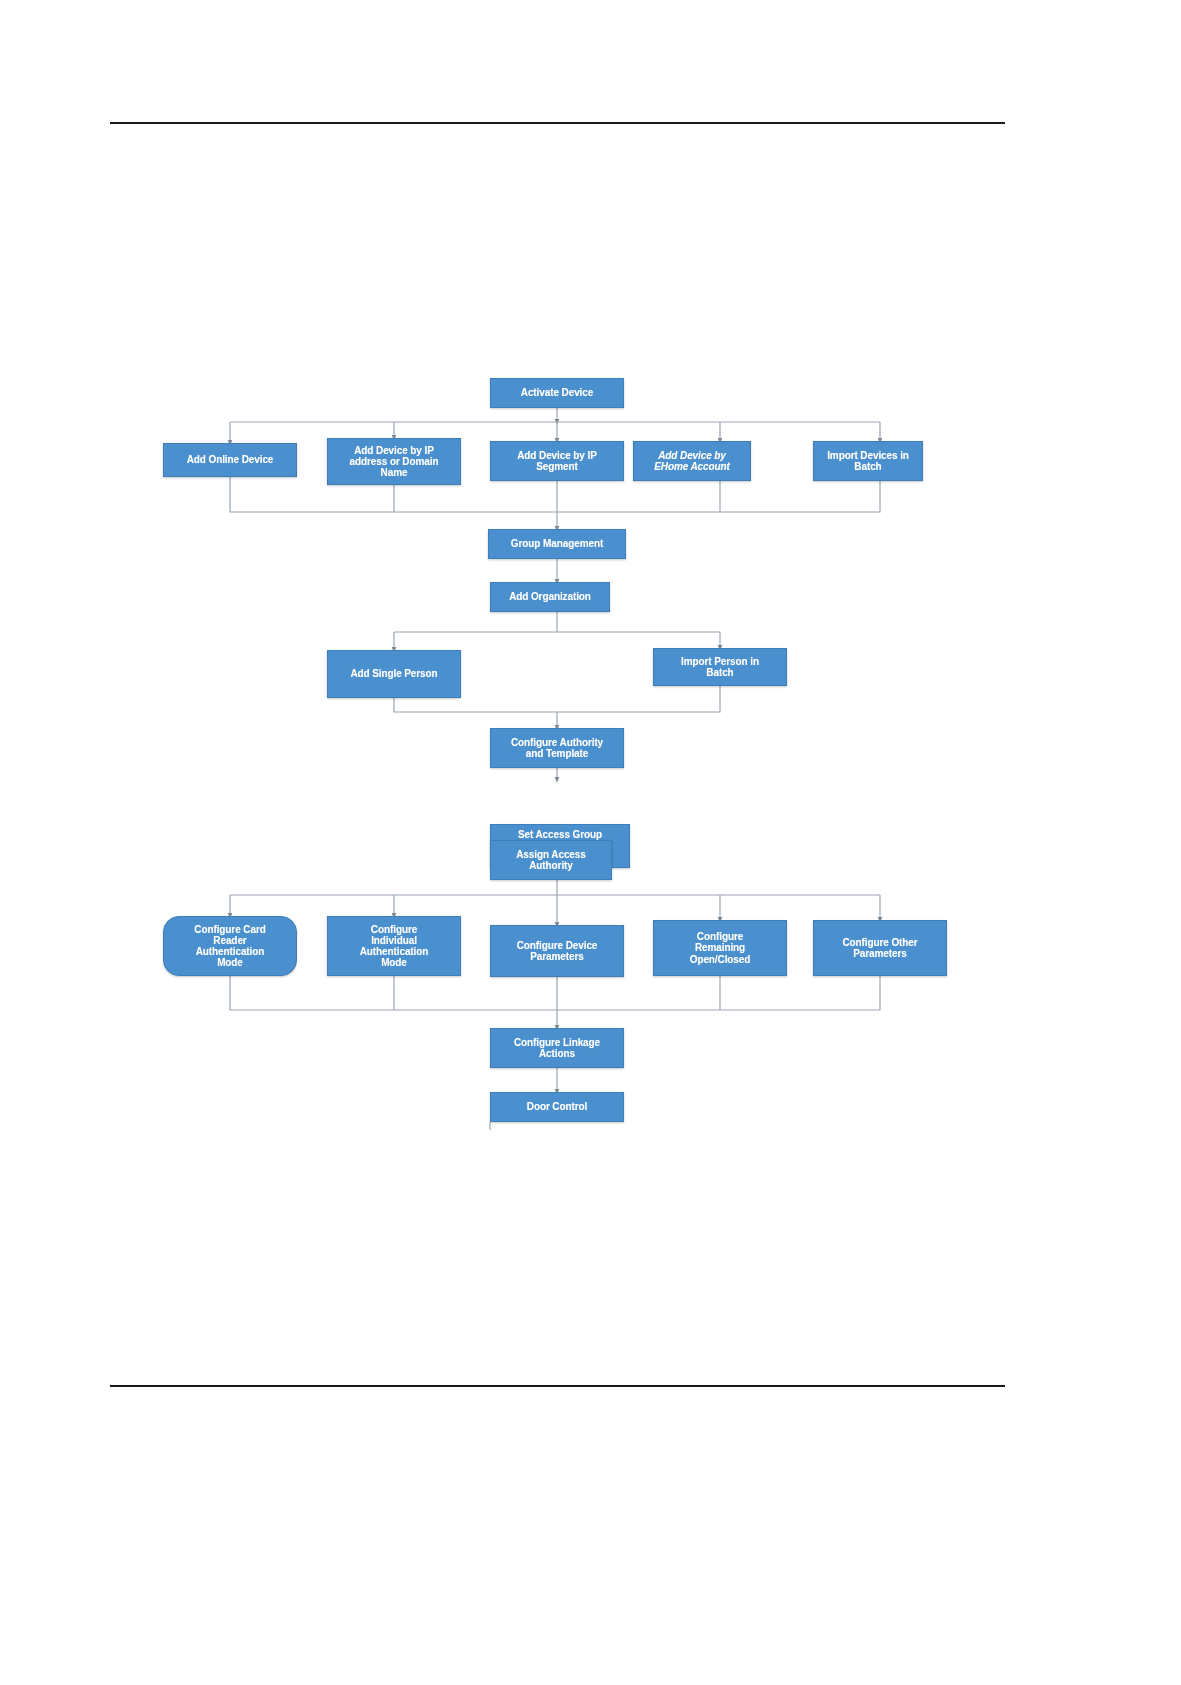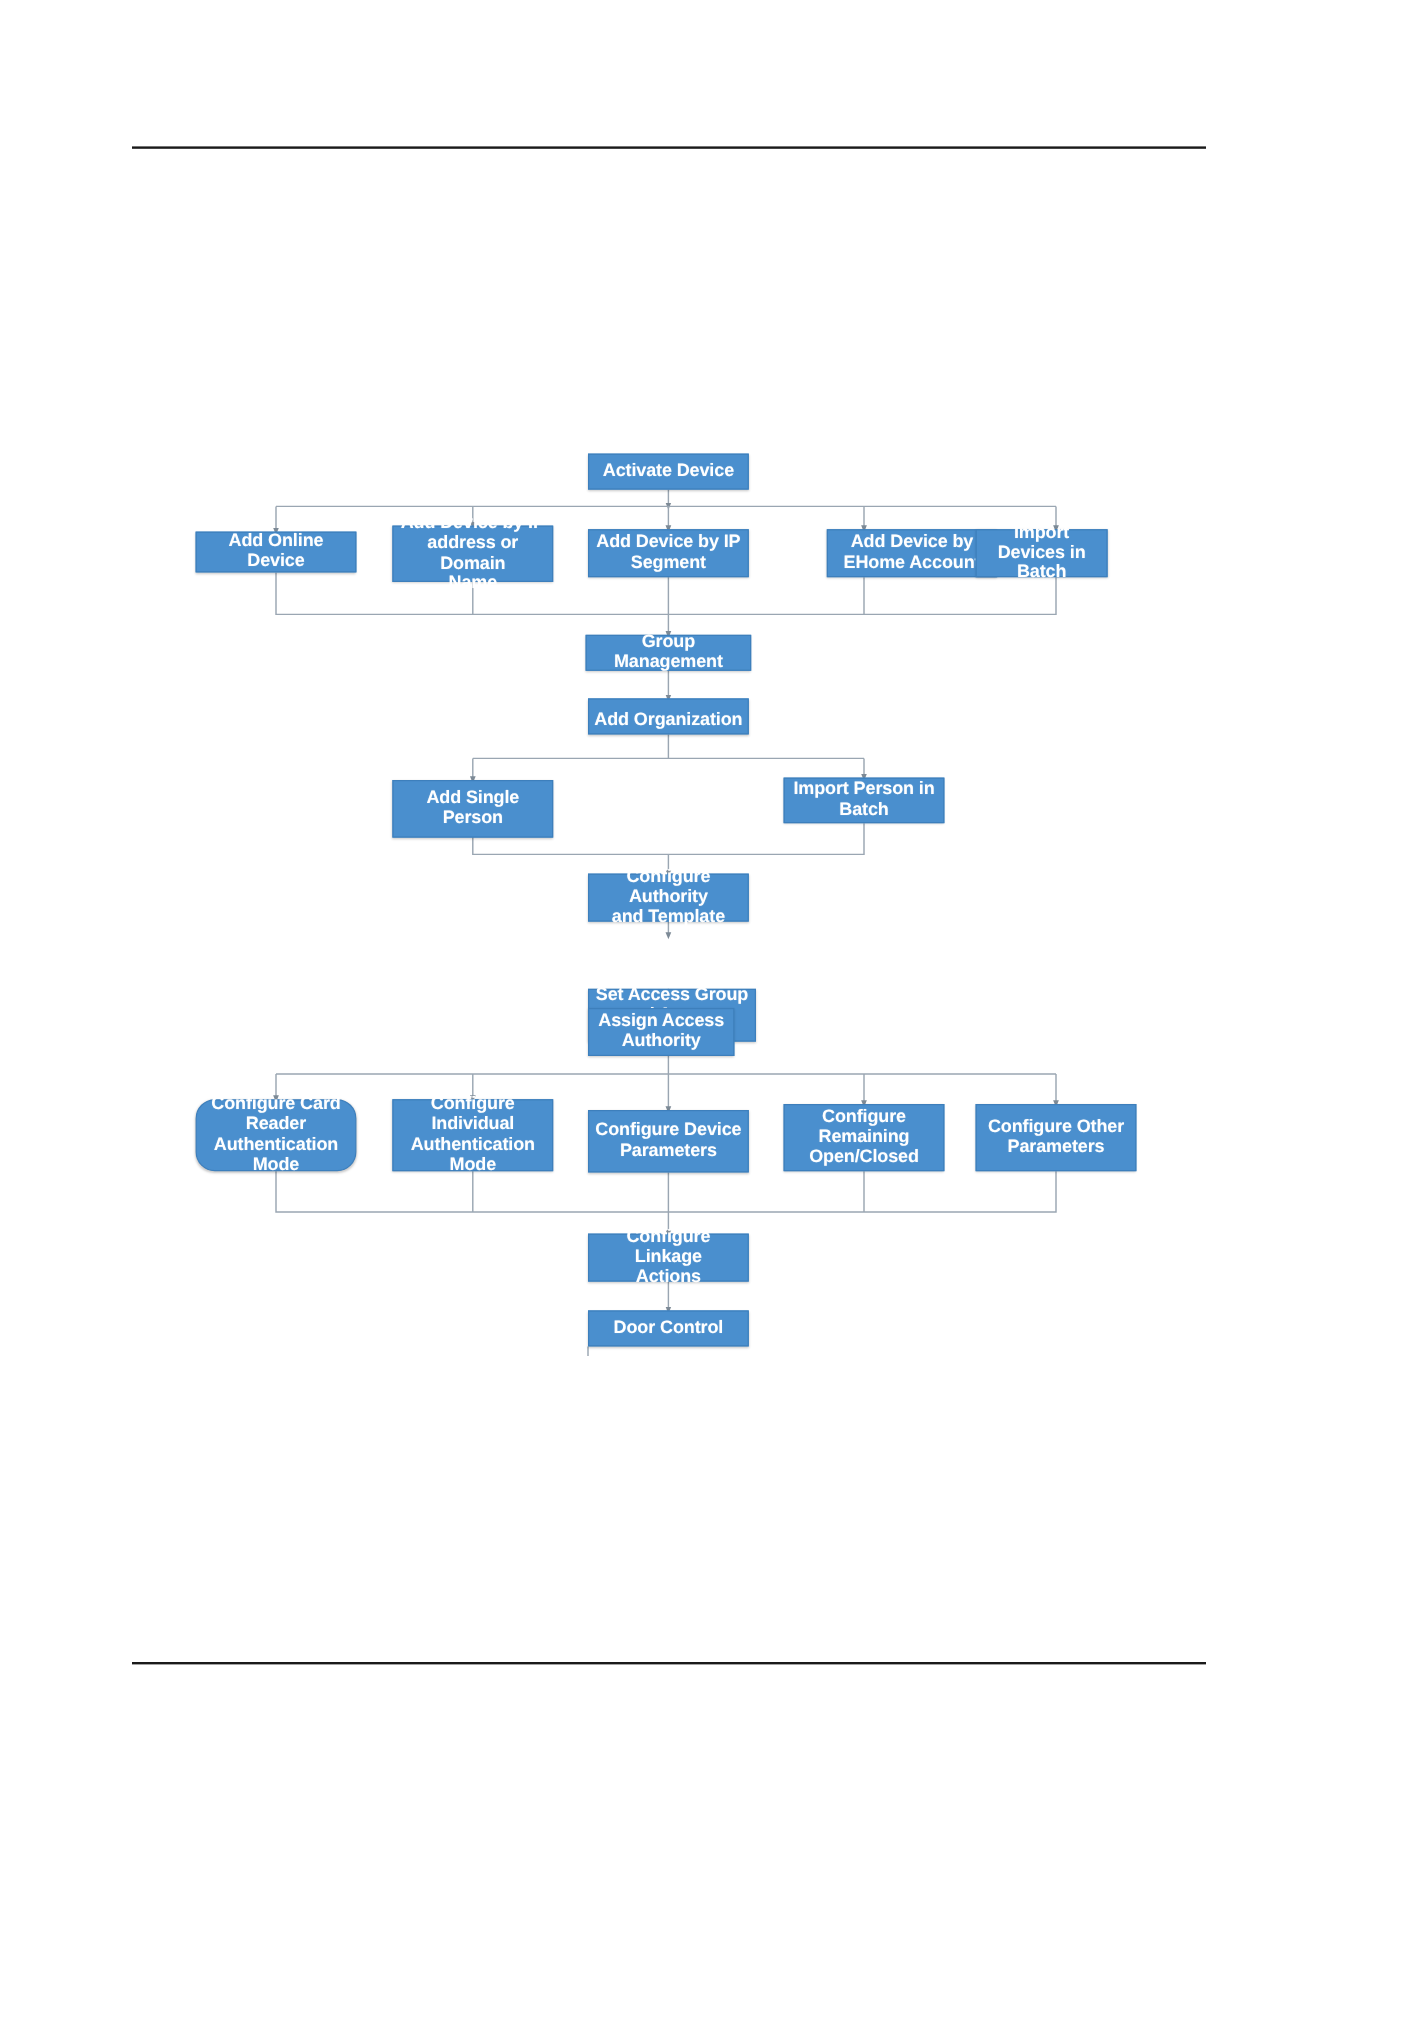--- a/index.html
+++ b/index.html
@@ -42,21 +42,21 @@
     height: 1685px;
     pointer-events: none;
   }
   .node {
     position: absolute;
     box-sizing: border-box;
     background: #4a8fce;
     border: 1px solid #3d7fbc;
     color: #ffffff;
     font-weight: bold;
-    font-size: 15px;
+    font-size: 10px;
     line-height: 1.12;
     letter-spacing: -0.1px;
     display: flex;
     align-items: center;
     justify-content: center;
     text-align: center;
     padding: 2px 4px;
     box-shadow: 0 1px 2px rgba(0,0,0,0.22);
     text-shadow: 0 0 1px rgba(255,255,255,0.35);
   }
@@ -163,35 +163,35 @@
       <span class="node-label">Add Device by IP
 address or Domain
 Name</span>
     </div>
 
     <div class="node" style="left:490px; top:441px; width:134px; height:40px;">
       <span class="node-label">Add Device by IP
 Segment</span>
     </div>
 
-    <div class="node" style="left:689px; top:441px; width:142px; height:40px;">
+    <div class="node" style="left:633px; top:441px; width:118px; height:40px;font-style:italic;">
       <span class="node-label">Add Device by
 EHome Account</span>
     </div>
 
     <div class="node" style="left:813px; top:441px; width:110px; height:40px;">
       <span class="node-label">Import Devices in
 Batch</span>
     </div>
 
     <div class="node" style="left:488px; top:529px; width:138px; height:30px;">
       <span class="node-label">Group Management</span>
     </div>
 
-    <div class="node" style="left:490px; top:582px; width:134px; height:30px;align-items:flex-end;">
+    <div class="node" style="left:490px; top:582px; width:120px; height:30px;">
       <span class="node-label">Add Organization</span>
     </div>
 
     <div class="node" style="left:327px; top:650px; width:134px; height:48px;">
       <span class="node-label">Add Single Person</span>
     </div>
 
     <div class="node" style="left:653px; top:648px; width:134px; height:38px;">
       <span class="node-label">Import Person in
 Batch</span>

